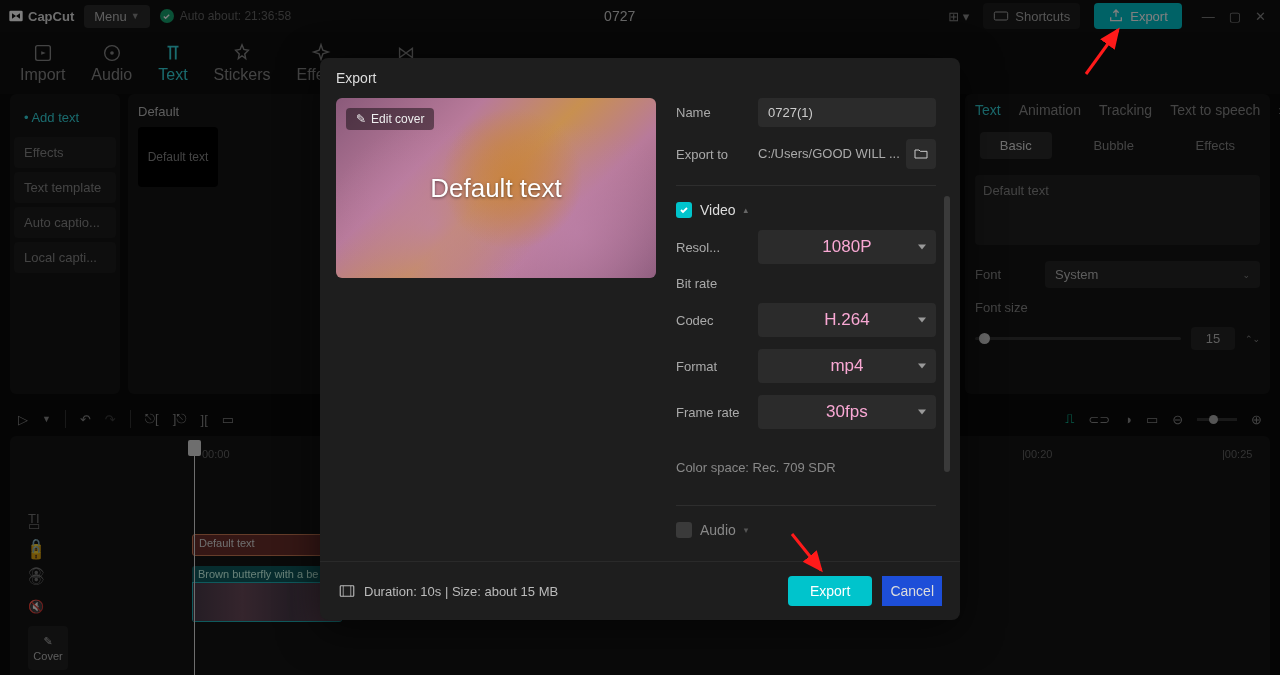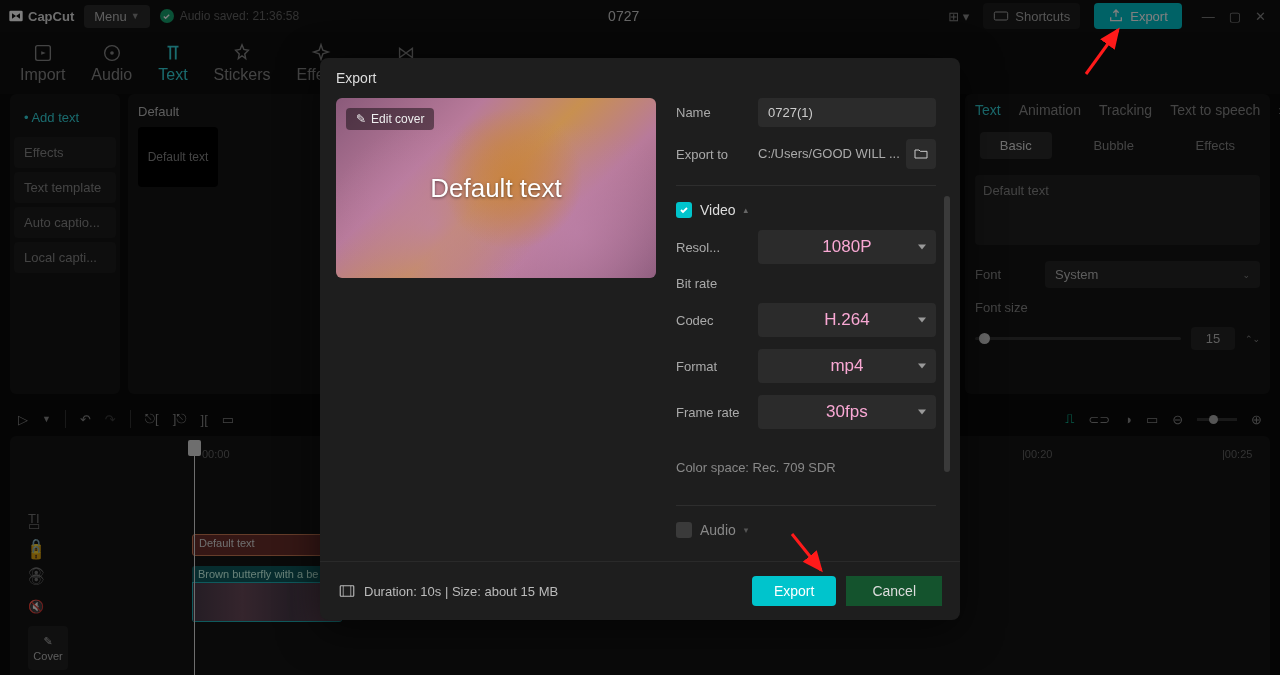--- a/index.html
+++ b/index.html
@@ -92,21 +92,21 @@
   .m-section { display:flex; align-items:center; gap:8px; color:#ddd; font-size:14px; font-weight:500; }
   .m-check { width:16px; height:16px; background:#00c4cc; border-radius:3px; display:flex; align-items:center; justify-content:center; }
   .m-check.off { background:#3a3a3a; }
   .m-select { flex:1; background:#2b2b2b; color:#f9a8d4; padding:7px 10px; border-radius:4px; display:flex; justify-content:center; position:relative; font-size:17px; font-weight:500;text-align:right; }
   .m-select::after { content:""; position:absolute; right:10px; top:50%; transform:translateY(-50%); border-left:4px solid transparent; border-right:4px solid transparent; border-top:5px solid #999; }
   .m-note { color:#888; font-size:13px; margin-top:19px; }
   .modal-footer { display:flex; align-items:center; padding:14px 18px; border-top:1px solid #2a2a2a; }
   .footer-info { color:#bbb; font-size:13px; display:flex; align-items:center; gap:8px; }
   .footer-btns { margin-left:auto; display:flex; gap:10px; }
   .btn-export { background:#00c4cc; color:#fff; padding:7px 22px; border-radius:4px; font-size:14px; }
-  .btn-cancel { background:#14532d; color:#ddd; padding:7px 26px; border-radius:0; font-size:14px; }
+  .btn-cancel { background:#1d4ed8; color:#ddd; padding:7px 8px; border-radius:0; font-size:14px; }
 
   
   .arrow { position:absolute; pointer-events:none; }
   .arrow svg { overflow:visible; }
 
   .chev { font-size: 9px; color: #888; }
   .icon-svg { width:16px; height:16px; }
 </style>
 </head>
 <body>
@@ -122,21 +122,21 @@
   <div class="menu-btn">
     <span>Menu</span>
     <span class="chev">▼</span>
   </div>
   <div class="autosave">
     <span class="autosave-dot">
         <svg width="9" height="9" viewBox="0 0 10 10">
           <path d="M2 5l2 2 4-4" stroke="#fff" stroke-width="1.5" fill="none"></path>
         </svg>
       </span>
-    <span>Audio saved: 21:36:58</span>
+    <span>Auto about: 21:36:58</span>
   </div>
   <div class="title-center">0727</div>
   <div class="titlebar-right">
     <span style="color:#888;">⊞ ▾</span>
     <div class="shortcuts">
       <svg class="icon-svg" viewBox="0 0 24 24">
           <rect x="2" y="6" width="20" height="12" rx="2" fill="none" stroke="#aaa" stroke-width="1.5"></rect>
           <line x1="6" y1="10" x2="6" y2="10" stroke="#aaa" stroke-width="2"></line>
         </svg>
       <span>Shortcuts</span>

